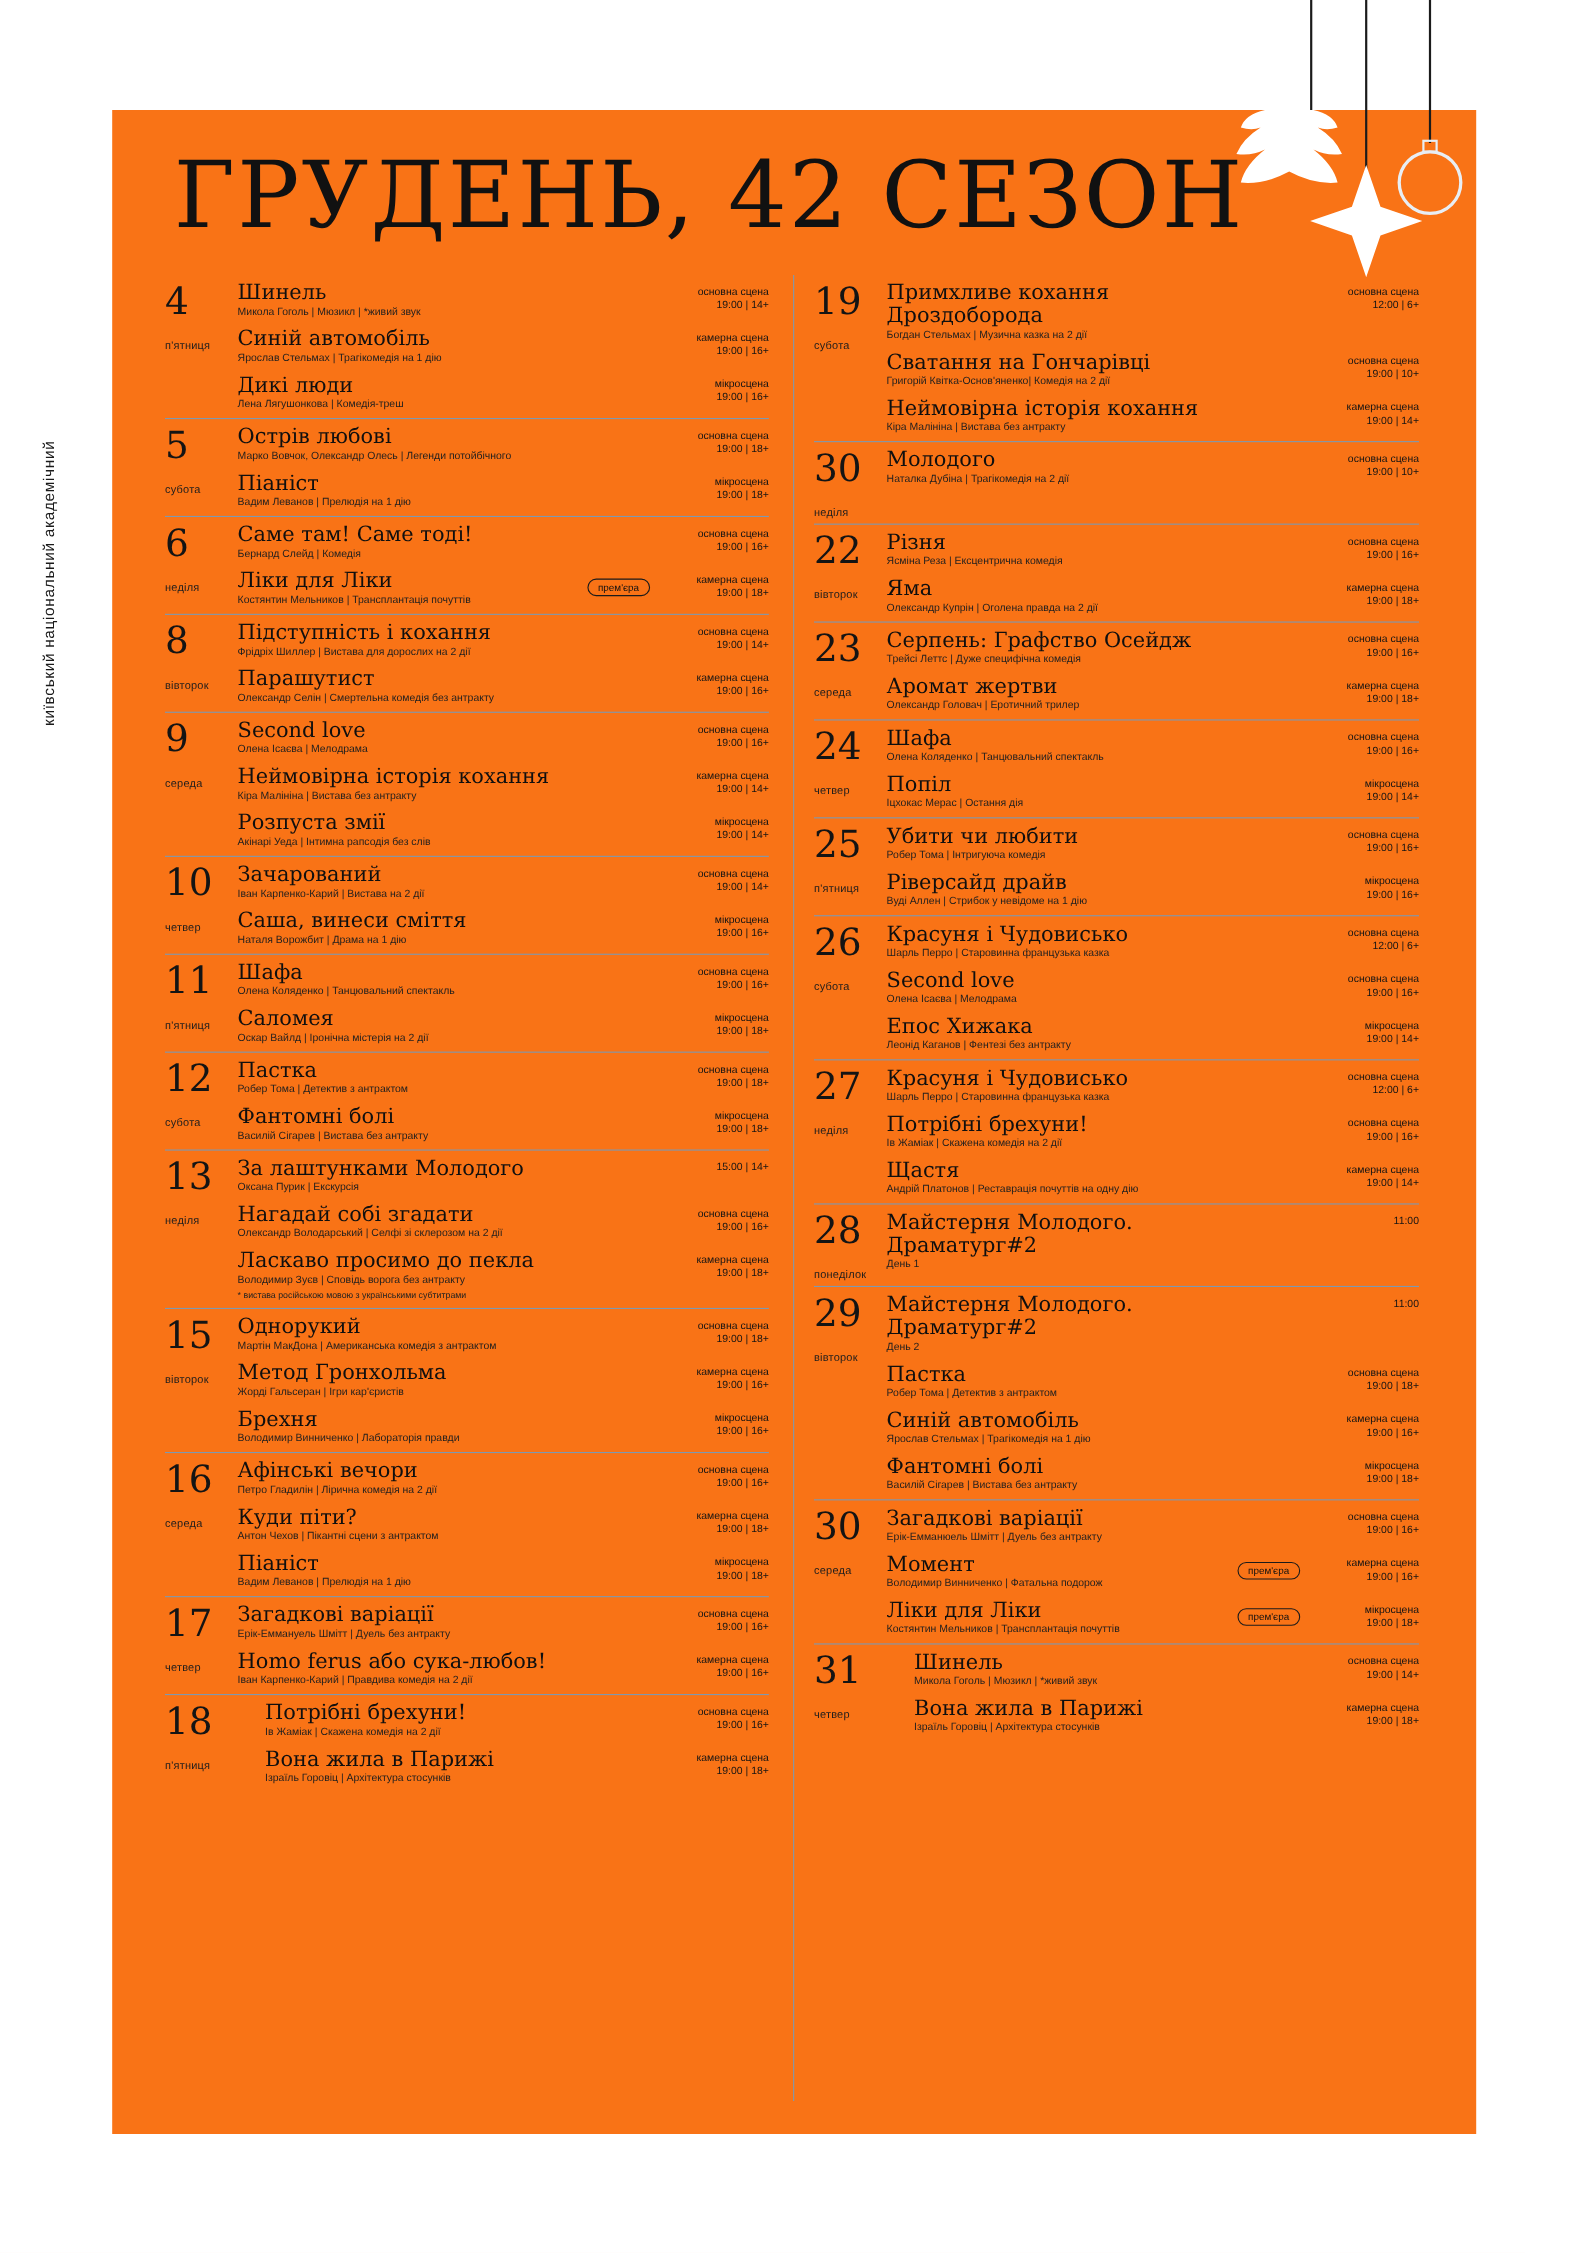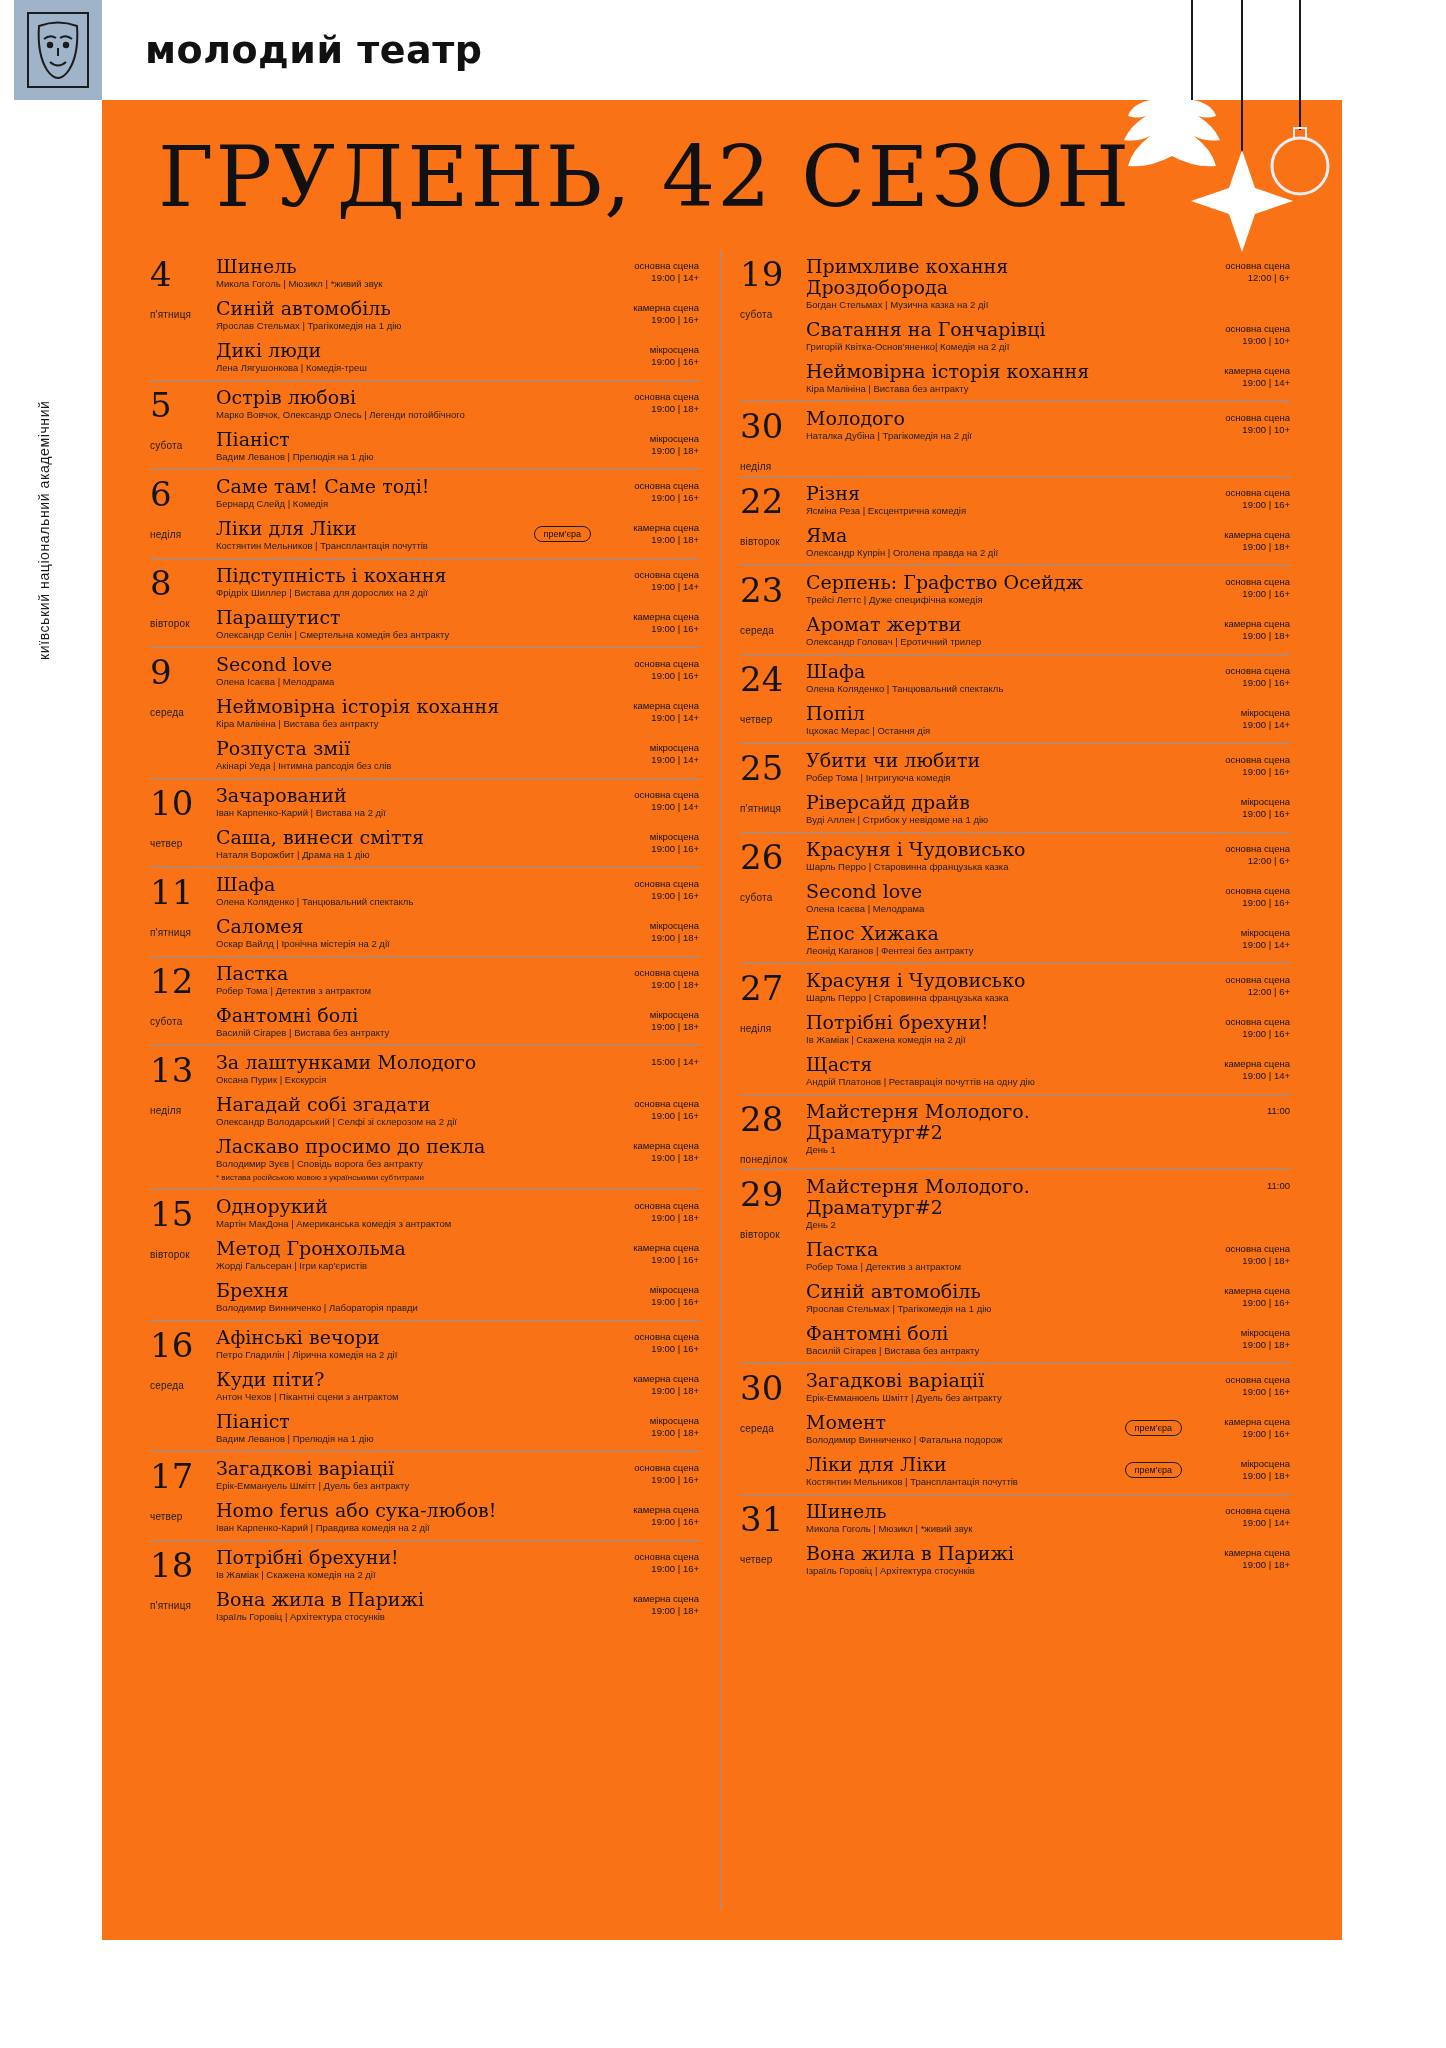--- a/index.html
+++ b/index.html
@@ -59,21 +59,21 @@
     width: 1180px; height: 1660px;
     display: flex;
   }
   .col { width: 590px; padding: 0 22px 0 18px; }
   .col.left { border-right: 1px solid #7e99b1; }
 
   .day {
     display: flex; padding: 6px 0 4px 0;
     border-bottom: 1px solid #7e99b1;
   }
-  .day:last-child { border-bottom: none; }
+  .day:last-child { border-bottom: none; gap: 25px; }
   .day-num {
     width: 66px; flex: none; padding-top: 2px; text-align: left;
   }
   .day-num .n {
     font-family: "DejaVu Serif", serif;
     font-size: 34px; line-height: 32px; color: #141414;
   }
   .day-num .wd {
     font-size: 10px; color: #1d1d1d; letter-spacing: .2px; margin-top: 19px;
   }
@@ -112,35 +112,20 @@
     position: absolute; left: 102px; top: 28px; width: 1240px;
     display: flex; justify-content: space-between; align-items: center;
   }
   .footer-txt { font-size: 19px; color: #111; }
 </style>
 </head>
 <body>
 
 <div class="poster">
 
-  <div class="header">
-    <div class="logo-mark">
-      <svg width="62" height="76" viewBox="0 0 62 76" aria-hidden="true">
-        <rect x="1" y="1" width="60" height="74" fill="none" stroke="#1b1b1b" stroke-width="2"></rect>
-        <path d="M12 14 q19 -7 38 0 q2 28 -8 44 q-11 16 -22 0 q-10 -16 -8 -44 z" fill="none" stroke="#1b1b1b" stroke-width="2"></path>
-        <circle cx="23" cy="33" r="3.2" fill="#1b1b1b"></circle>
-        <circle cx="39" cy="33" r="3.2" fill="#1b1b1b"></circle>
-        <path d="M17 27 q6 -5 12 -1" fill="none" stroke="#1b1b1b" stroke-width="2"></path>
-        <path d="M33 26 q6 -4 12 1" fill="none" stroke="#1b1b1b" stroke-width="2"></path>
-        <path d="M23 50 q8 7 16 0" fill="none" stroke="#1b1b1b" stroke-width="2"></path>
-        <path d="M31 36 v8" fill="none" stroke="#1b1b1b" stroke-width="2"></path>
-      </svg>
-    </div>
-    <div class="logo-text">молодий театр</div>
-  </div>
 
   <div class="side-label">київський національний академічний</div>
 
   <div class="board">
 
     <svg class="orn" style="left:970px; top:-100px; width:280px; height:300px;" aria-hidden="true">
       <line x1="120" y1="0" x2="120" y2="108" stroke="#1b1b1b" stroke-width="2"></line>
       <path d="M120 100 q-18 4 -22 16 q10 3 18 0 q-16 10 -22 24 q14 2 26 -4 q-18 14 -22 30 q22 2 44 -10 q22 12 44 10 q-4 -16 -22 -30 q12 6 26 4 q-6 -14 -22 -24 q8 3 18 0 q-4 -12 -22 -16 z" fill="#ffffff" transform="translate(-42,0) scale(1)"></path>
     </svg>
 

